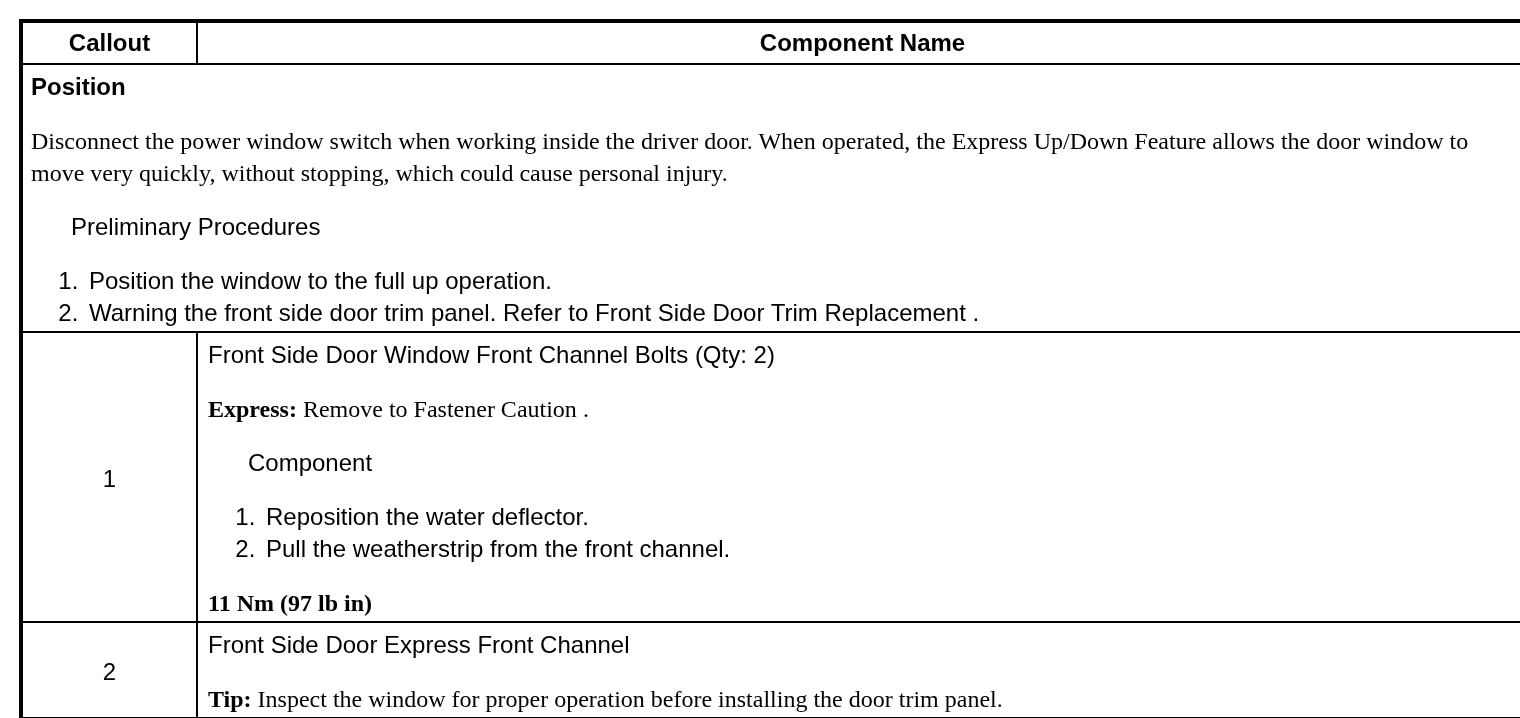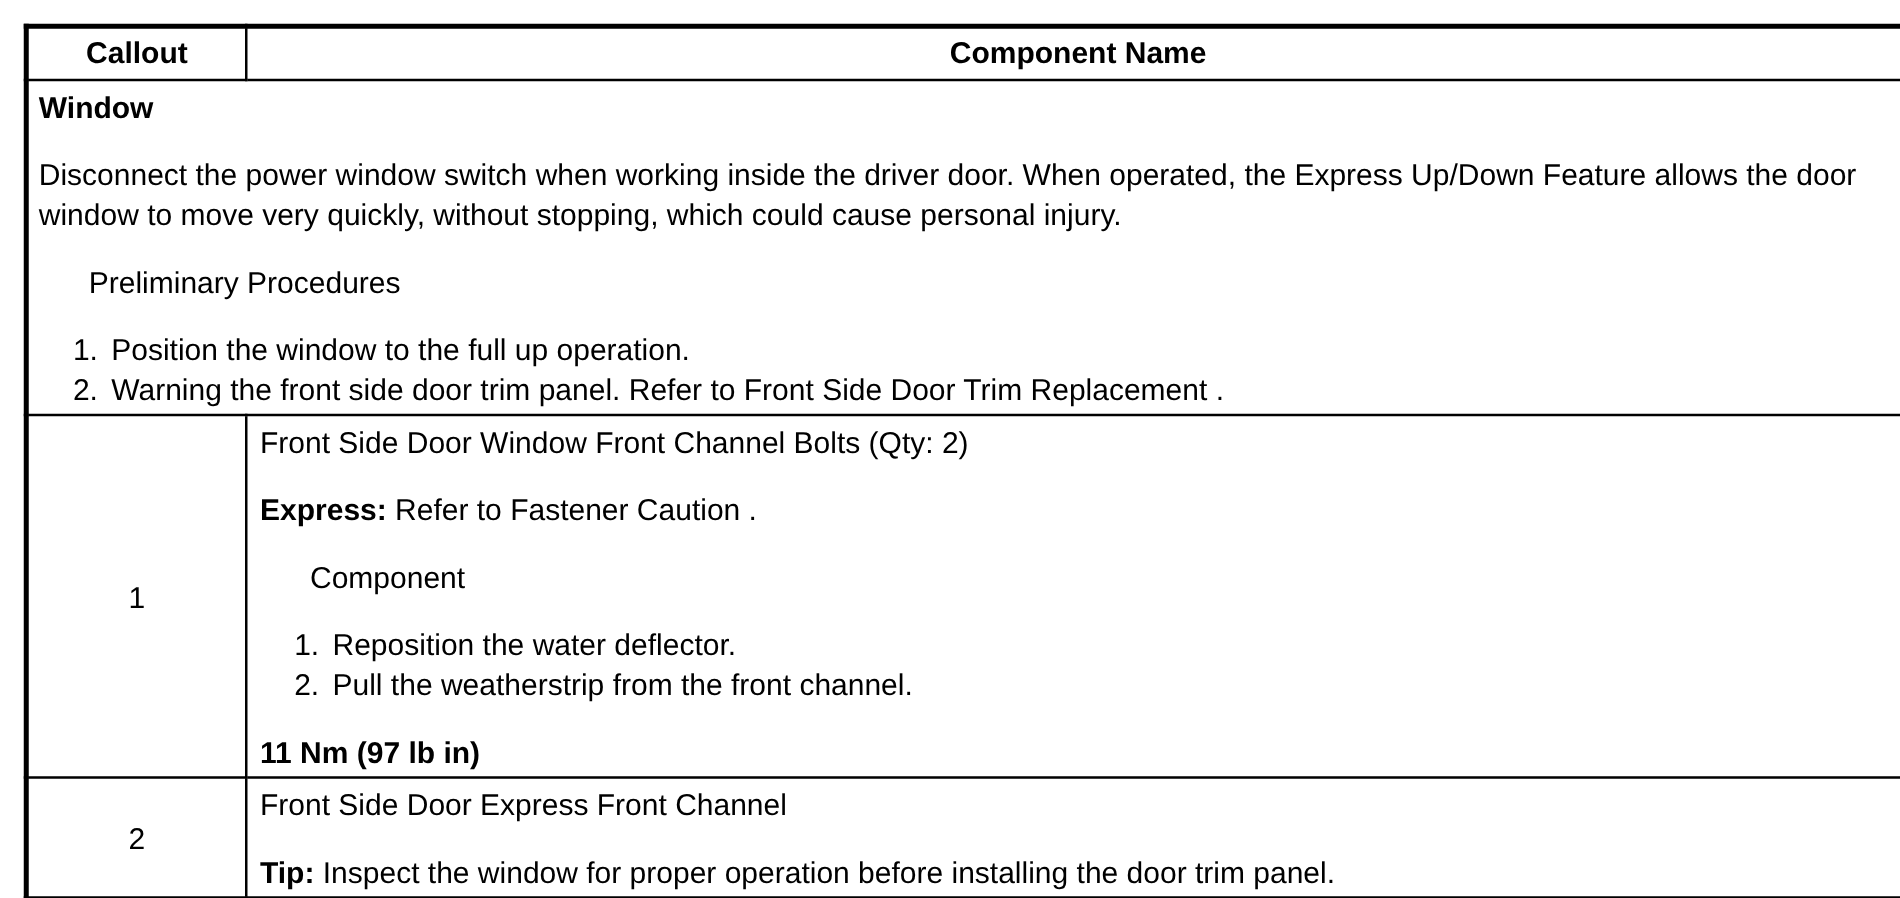--- a/index.html
+++ b/index.html
@@ -36,21 +36,21 @@
     font-weight: bold;
     text-align: center;
     padding: 4px 6px;
   }
   td.callout-cell {
     text-align: center;
     vertical-align: middle;
     font-weight: normal;
   }
   td.content-cell { padding-left: 10px; }
-  .block { margin: 22px 0 0 0; }
+  .block { margin: 22px 0 0 0; font-family: Liberation Serif, serif; }
   .first-block { margin: 0; }
   .bold { font-weight: bold; }
   .sub-heading {
     font-weight: normal;
     margin: 22px 0 0 40px;
   }
   ol.steps {
     margin: 22px 0 0 0;
     padding: 0 0 0 54px;
   }
@@ -70,41 +70,41 @@
     </colgroup>
 
     <tbody>
         <tr>
       <th>Callout</th>
       <th>Component Name</th>
     </tr>
 
     <tr>
       <td colspan="2">
-        <p class="first-block bold">Window</p>
+        <p class="first-block bold">Position</p>
         <p class="block">Disconnect the power window switch when working inside the driver door. When operated, the Express Up/Down Feature allows the door window to move very quickly, without stopping, which could cause personal injury.</p>
         <p class="sub-heading">Preliminary Procedures</p>
         <ol class="steps">
           <li><span>Position the window to the full up operation.</span></li>
           <li>
             <span>Warning the front side door trim panel. Refer to</span>
             <span>Front Side Door Trim Replacement</span>
             <span>.</span>
           </li>
         </ol>
       </td>
     </tr>
 
     <tr>
       <td class="callout-cell">1</td>
       <td class="content-cell">
         <p class="first-block">Front Side Door Window Front Channel Bolts (Qty: 2)</p>
         <p class="block">
           <span class="bold">Express:</span>
-          <span>Refer to</span>
+          <span>Remove to</span>
           <span>Fastener Caution</span>
           <span>.</span>
         </p>
         <p class="sub-heading">Component</p>
         <ol class="steps">
           <li><span>Reposition the water deflector.</span></li>
           <li><span>Pull the weatherstrip from the front channel.</span></li>
         </ol>
         <p class="block bold">11 Nm (97 lb in)</p>
       </td>

